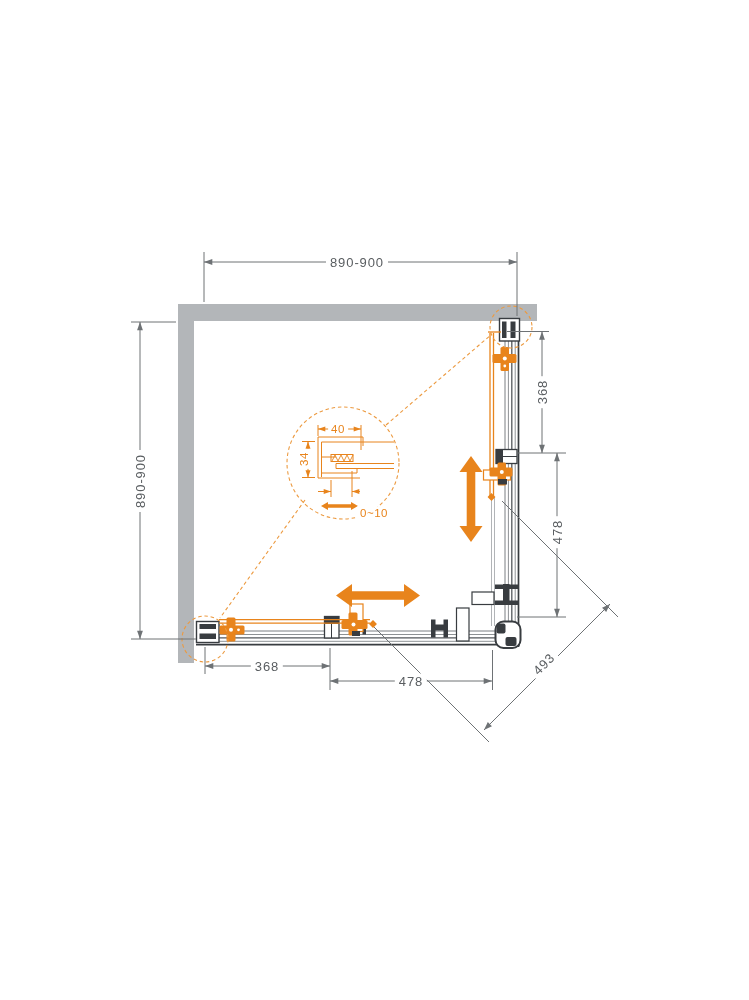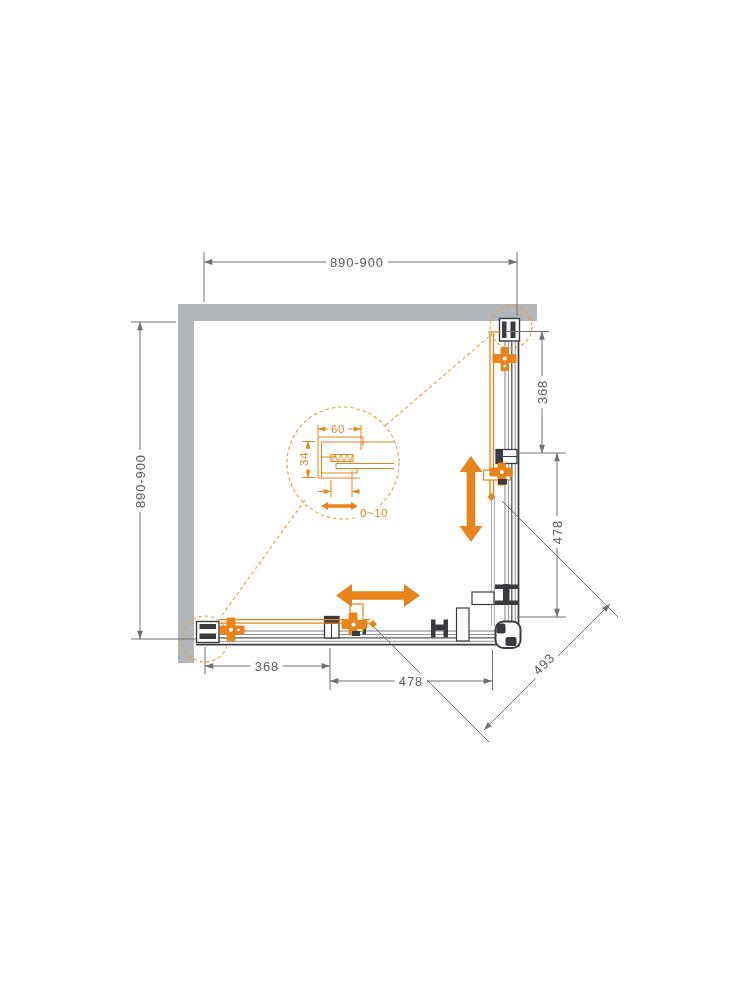--- a/index.html
+++ b/index.html
@@ -252,19 +252,19 @@
   <div class="dim-label rot90" style="left:542px;top:392px;">368</div>
 
   <div class="dim-label rot90" style="left:557px;top:532px;">478</div>
 
   <div class="dim-label" style="left:267px;top:666px;">368</div>
 
   <div class="dim-label" style="left:411px;top:681px;">478</div>
 
   <div class="dim-label rot45" style="left:544px;top:664px;">493</div>
 
-  <div class="det-label" style="left:338px;top:429px;">60</div>
+  <div class="det-label" style="left:338px;top:429px;">40</div>
 
   <div class="det-label rot90" style="left:304px;top:459px;">34</div>
 
   <div class="det-label" style="left:374px;top:513px;">0~10</div>
 
 </div>
 
 </body></html>

